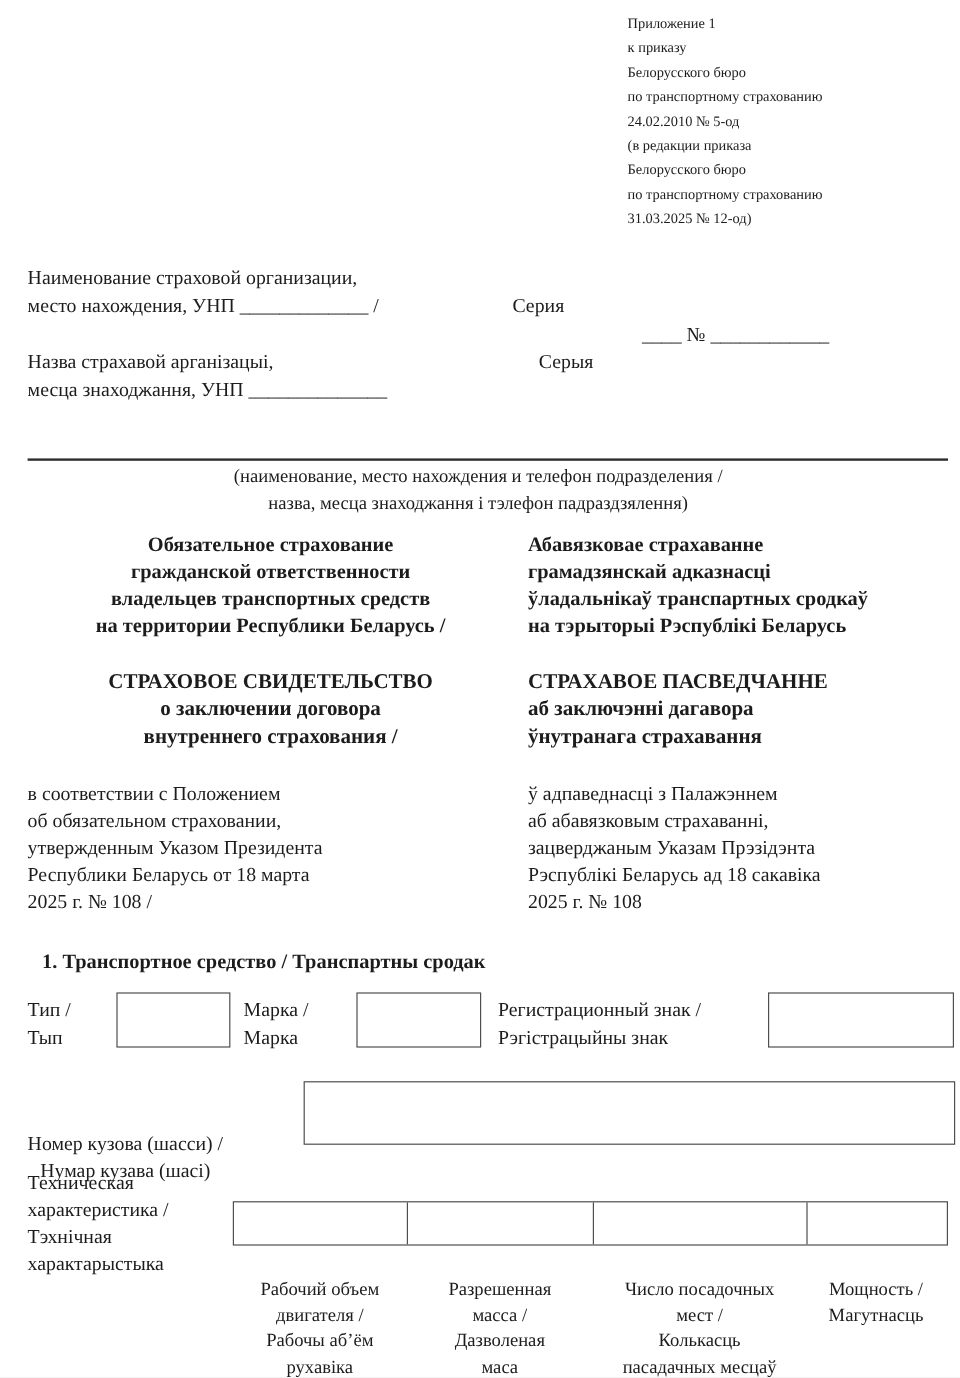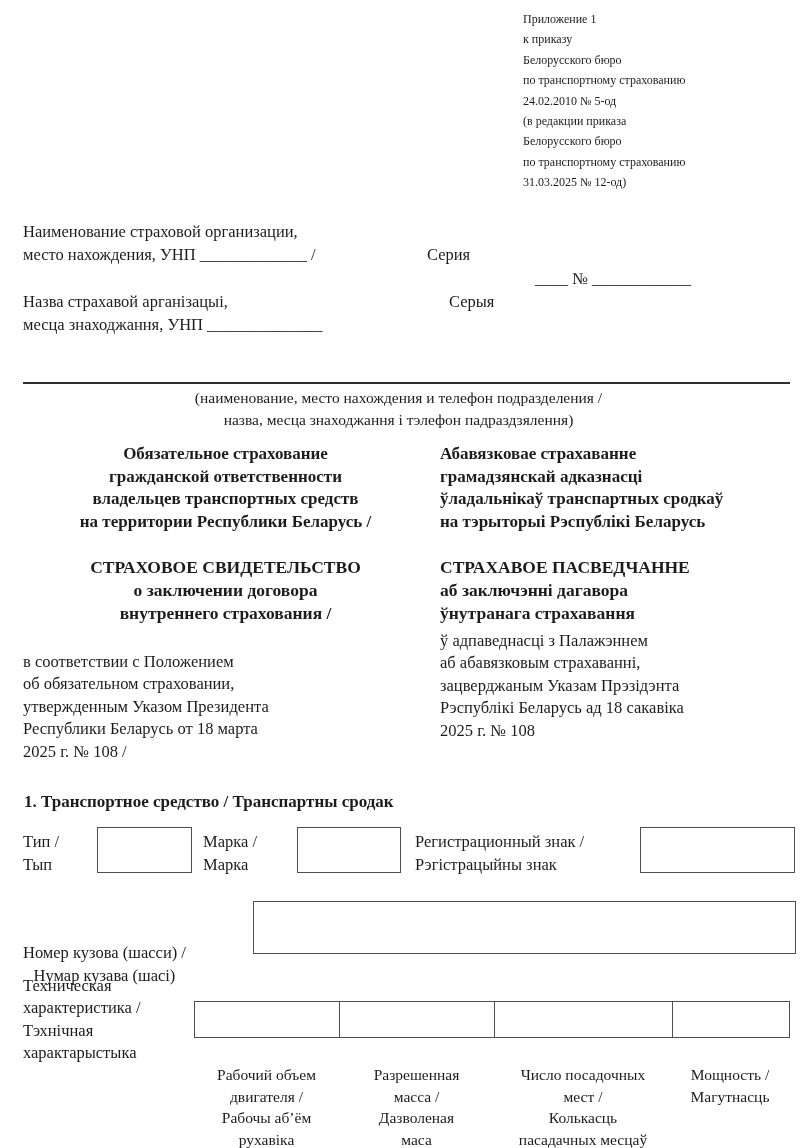--- a/index.html
+++ b/index.html
@@ -85,27 +85,27 @@
 внутреннего страхования /</div>
   <div class="abs doc-title ml" style="left:440px; top:556px; width:355px;">СТРАХАВОЕ ПАСВЕДЧАННЕ
 аб заключэнні дагавора
 ўнутранага страхавання</div>
 
   <div class="abs legal ml" style="left:23px; top:651px; width:405px;">в соответствии с Положением
 об обязательном страховании,
 утвержденным Указом Президента
 Республики Беларусь от 18 марта
 2025 г. № 108 /</div>
-  <div class="abs legal ml" style="left:440px; top:630px; width:355px;">ў адпаведнасці з Палажэннем
+  <div class="abs legal ml" style="left:440px; top:651px; width:355px;">ў адпаведнасці з Палажэннем
 аб абавязковым страхаванні,
 зацверджаным Указам Прэзідэнта
 Рэспублікі Беларусь ад 18 сакавіка
 2025 г. № 108</div>
 
-  <div class="abs section-h" style="left:24px; top:792px;">1. Транспортное средство / Транспартны сродак</div>
+  <div class="abs section-h" style="left:35px; top:792px;">1. Транспортное средство / Транспартны сродак</div>
 
   <div class="abs body-text ml" style="left:23px; top:830px;">Тип /
 Тып</div>
   <div class="abs field-box" style="left:97px; top:827px; width:95px; height:46px;"></div>
   <div class="abs body-text ml" style="left:203px; top:830px;">Марка /
 Марка</div>
   <div class="abs field-box" style="left:297px; top:827px; width:104px; height:46px;"></div>
   <div class="abs body-text ml" style="left:415px; top:830px;">Регистрационный знак /
 Рэгістрацыйны знак</div>
   <div class="abs field-box" style="left:640px; top:827px; width:155px; height:46px;"></div>

